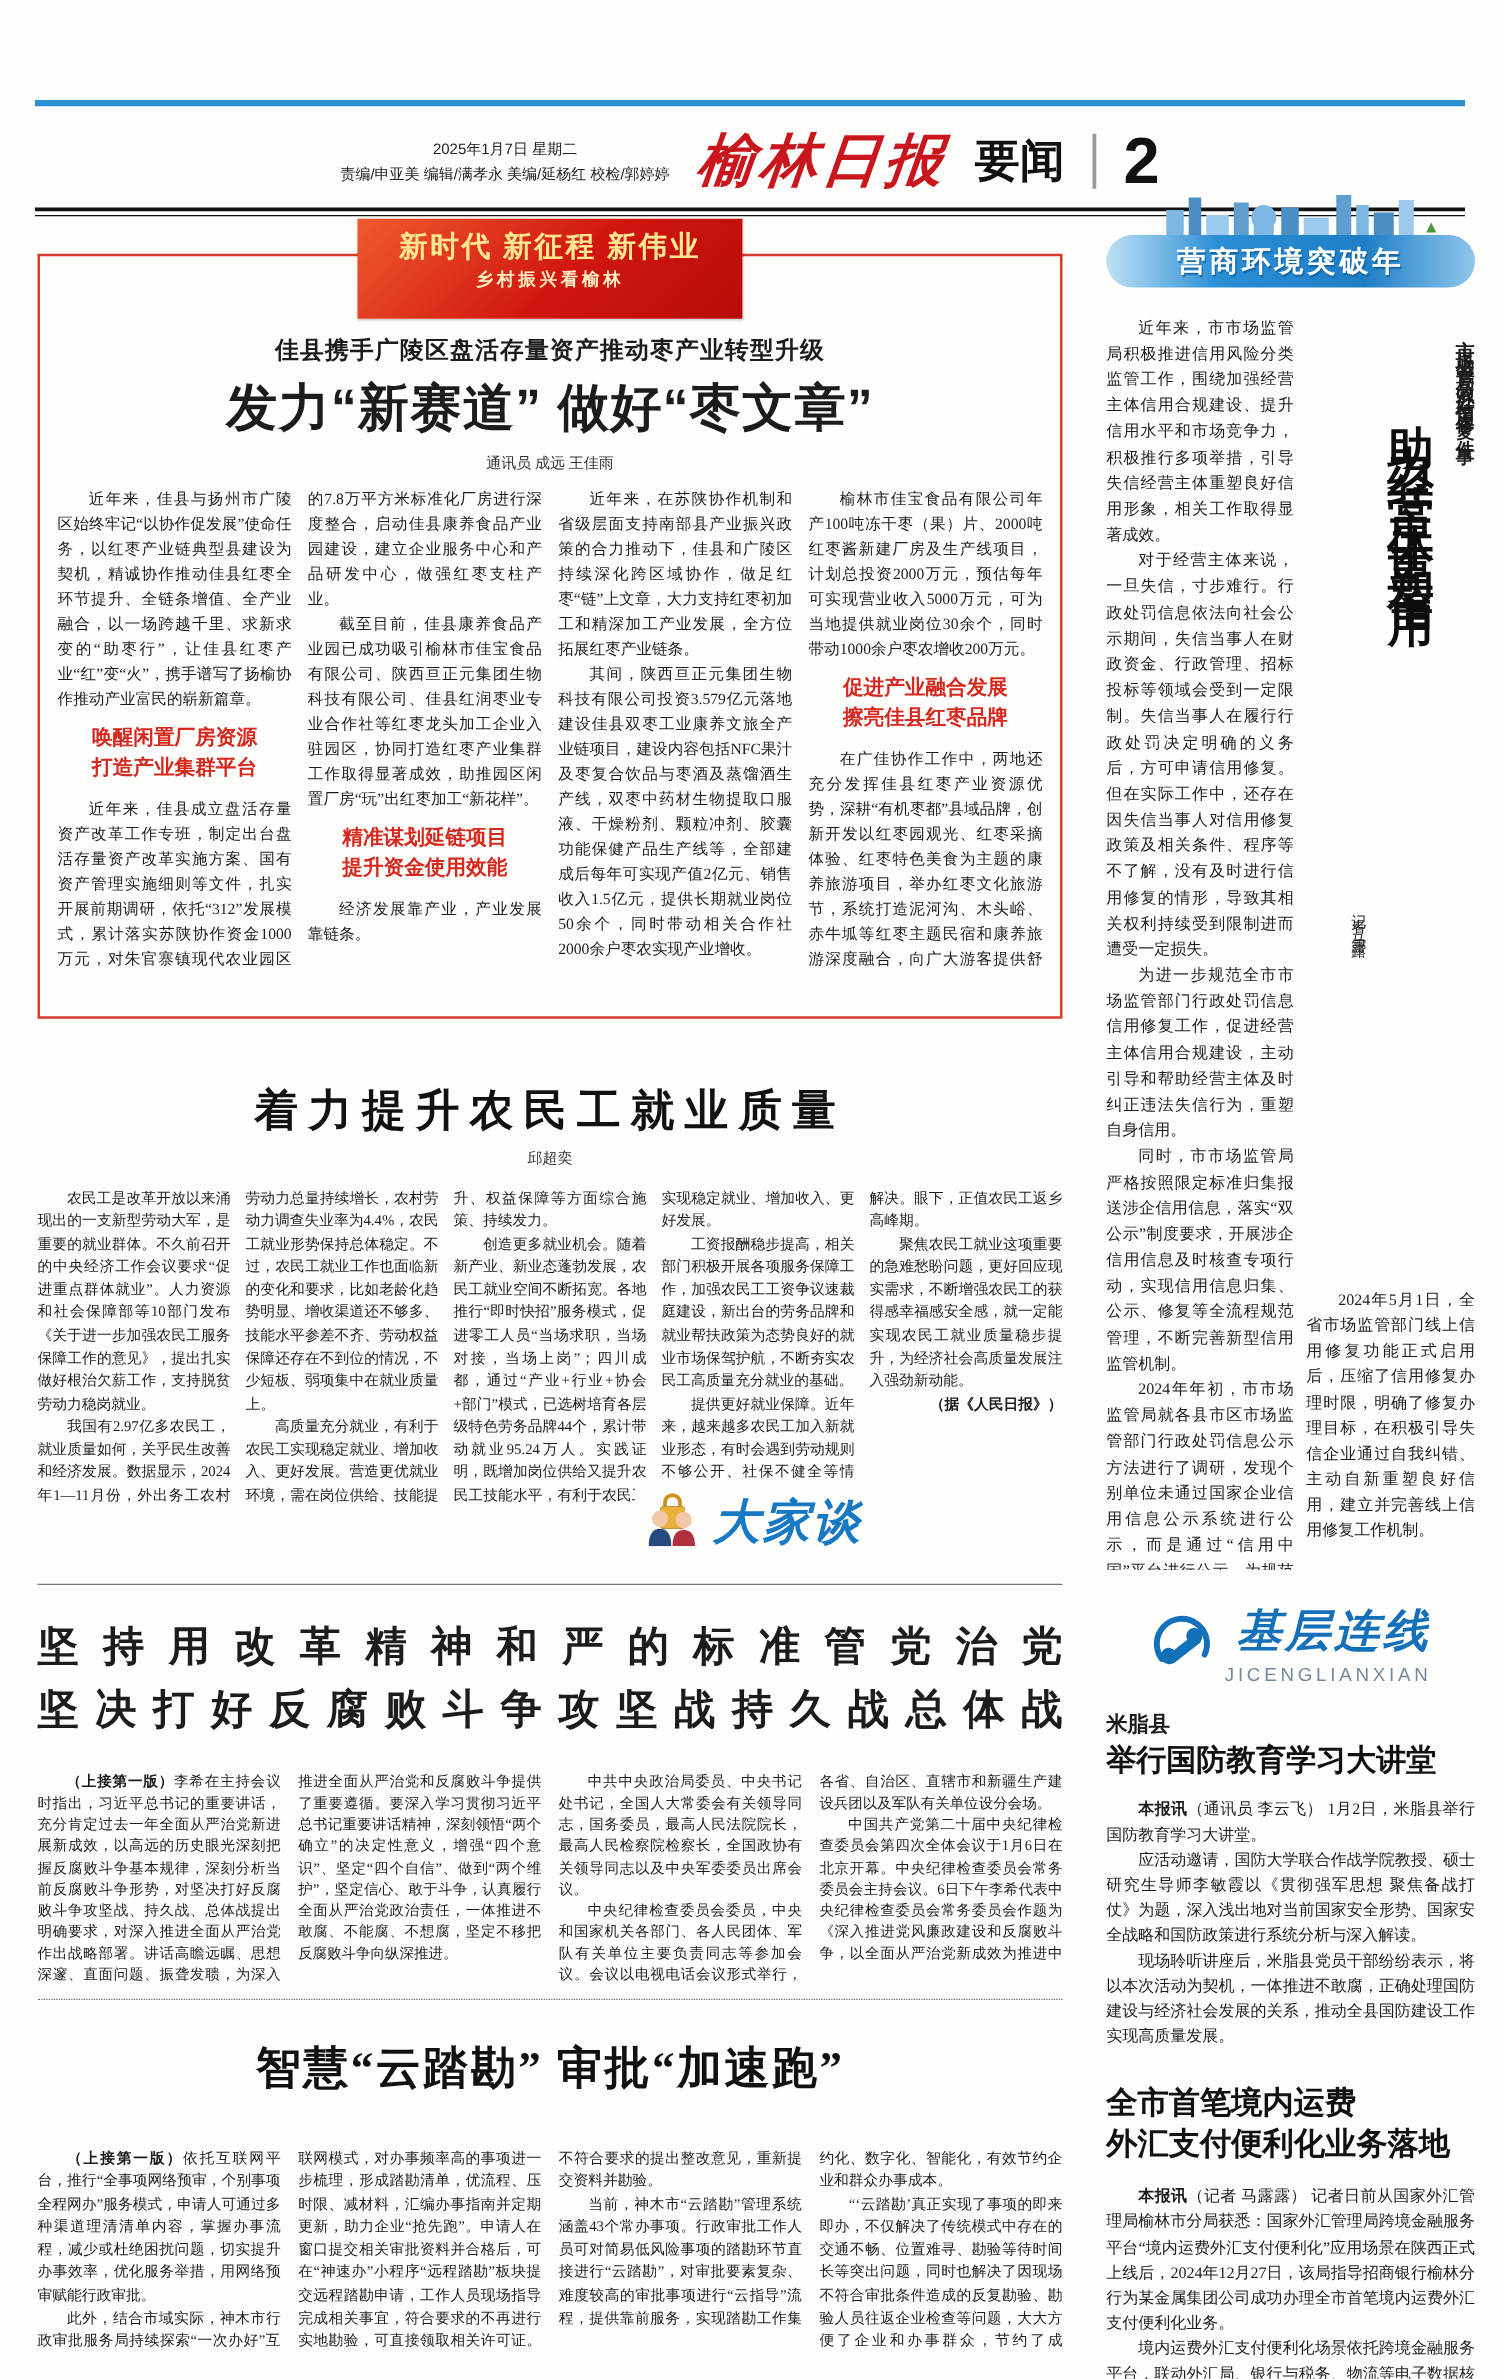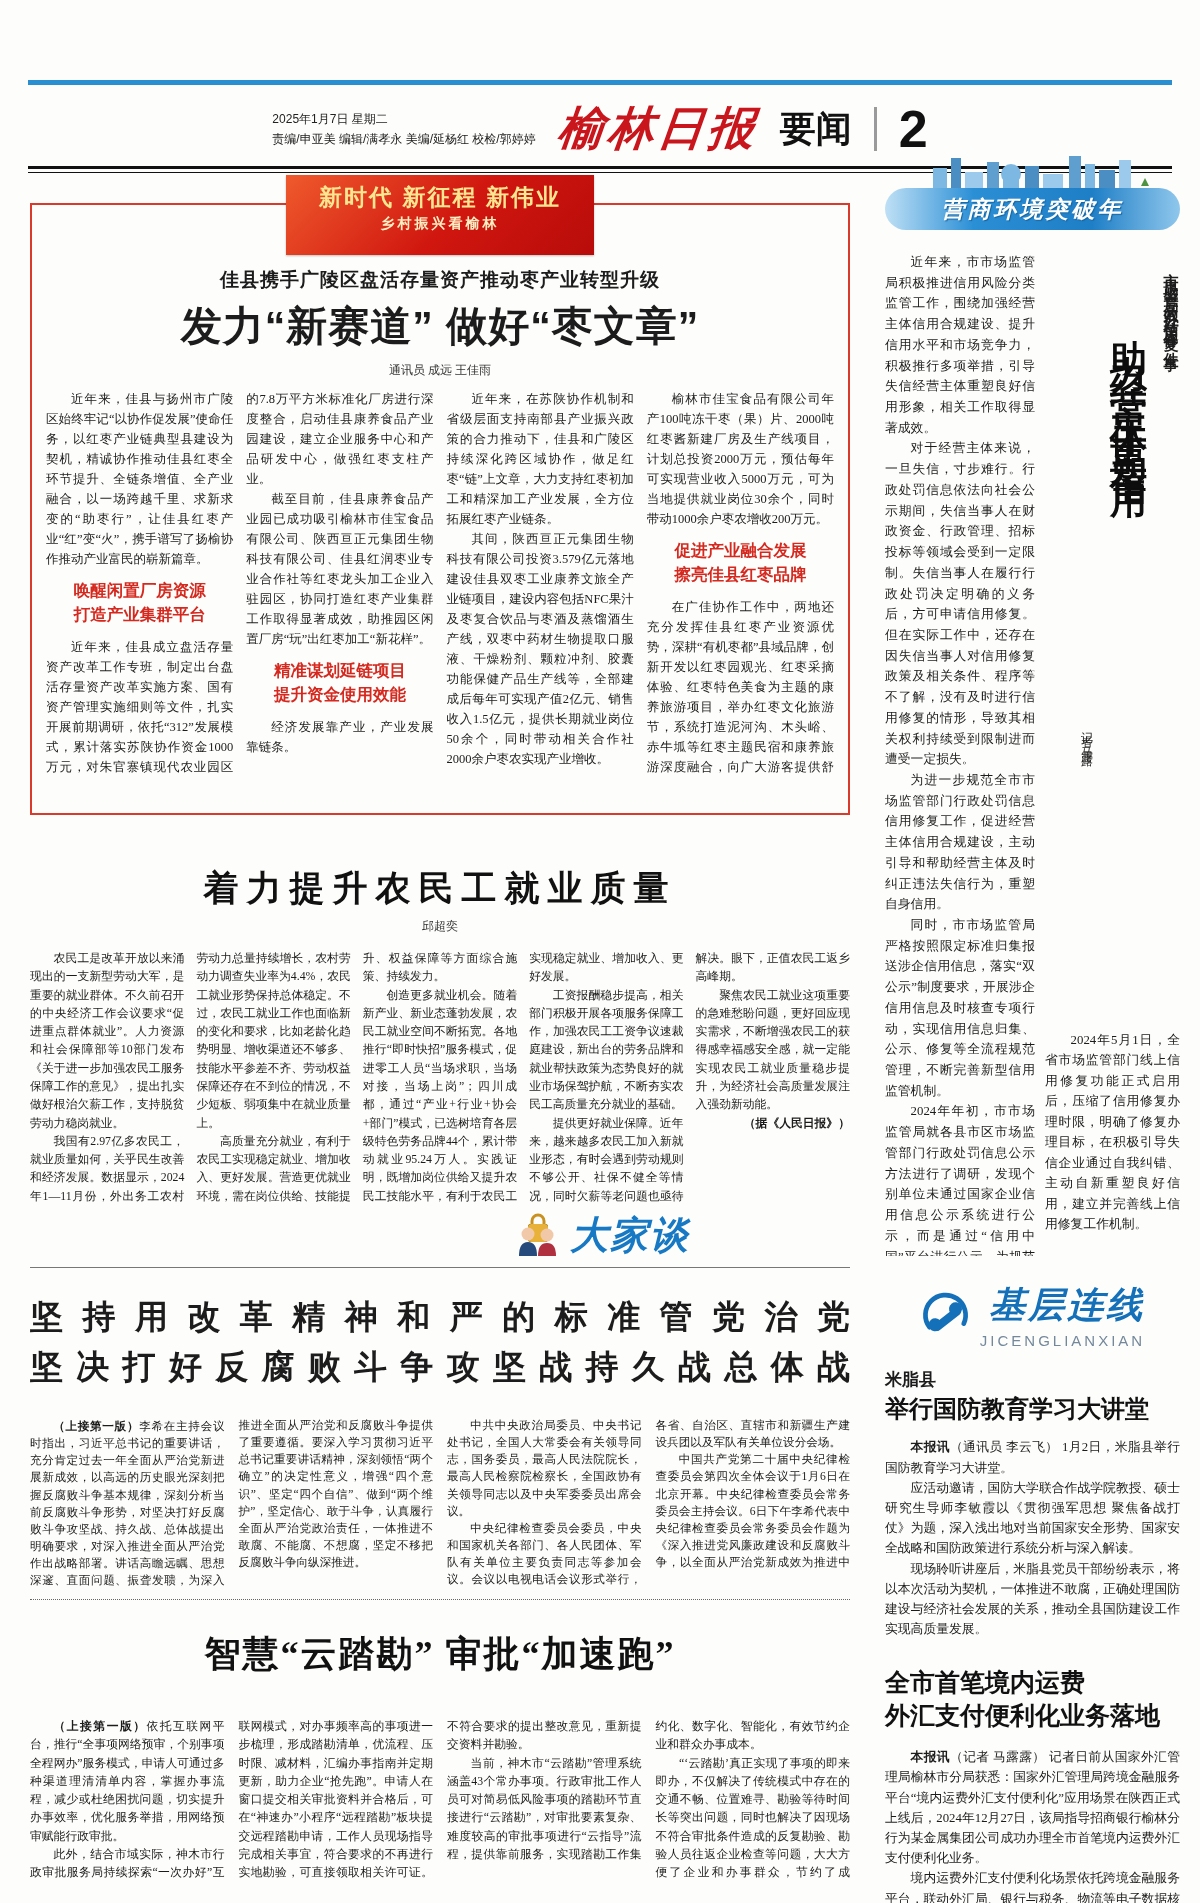--- a/index.html
+++ b/index.html
@@ -4,21 +4,21 @@
 <style>
   html,body{margin:0;padding:0;}
   body{width:1200px;height:1903px;overflow:hidden;background:#ffffff;
        font-family:"Liberation Serif", serif;color:#1c1c1c;}
   #page{position:relative;width:1200px;height:1903px;background:#fdfdfb;}
 
   
   .top-blue-rule{position:absolute;left:28px;top:80px;width:1144px;height:5px;background:#2a8fd0;}
   .header{position:absolute;left:28px;top:96px;width:1144px;height:66px;
           display:flex;align-items:center;justify-content:center;gap:22px;}
-  .hdr-dates{text-align:left;font-size:12px;line-height:1.7;color:#222;
+  .hdr-dates{text-align:center;font-size:12px;line-height:1.7;color:#222;
              font-family:"Liberation Sans", sans-serif;}
   .masthead{color:#c9161d;font-size:46px;font-weight:900;font-style:italic;
             font-family:"Liberation Serif", serif;letter-spacing:4px;transform:skewX(-6deg);}
   .section-name{font-size:36px;font-weight:900;font-family:"Liberation Sans", sans-serif;color:#111;}
   .hdr-bar{width:3px;height:44px;background:#9a9a9a;}
   .page-num{font-size:52px;font-weight:900;font-family:"Liberation Sans", sans-serif;color:#111;}
   .header-rule{position:absolute;left:28px;top:166px;width:1144px;height:3px;
                border-top:3px solid #111;border-bottom:1px solid #111;}
 
   
@@ -43,21 +43,21 @@
            font-family:"Liberation Sans", sans-serif;text-indent:0 !important;
            margin:10px 0 !important;padding:0 1.2em;break-inside:avoid;}
 
   
   .worker{margin-top:50px;height:402px;position:relative;}
   .worker-headline{text-align:center;font-size:35px;font-weight:900;letter-spacing:8px;color:#111;}
   .worker-author{text-align:center;font-size:12px;color:#333;margin-top:6px;}
   .worker-body{margin-top:14px;height:312px;overflow:hidden;column-count:5;column-gap:12px;
                font-size:11.8px;line-height:1.55;text-align:justify;}
   .attribution{text-indent:0 !important;text-align:right;font-weight:bold;}
-  .dajiatan{position:absolute;left:478px;bottom:2px;width:212px;background:#fdfdfb;
+  .dajiatan{position:absolute;left:478px;bottom:20px;width:212px;background:#fdfdfb;
             display:flex;align-items:center;gap:8px;padding:4px 6px;text-align:right;}
   .dajiatan-text{color:#1779c4;font-size:38px;font-weight:900;font-style:italic;
                  font-family:"Liberation Serif", serif;letter-spacing:2px;}
 
   .rule{border-top:1px solid #777;margin:0;}
   .dotted-rule{border-top:1px dotted #666;margin:0;}
 
   
   .disc-headline{margin-top:24px;font-size:33px;font-weight:900;line-height:1.5;
                  font-family:"Liberation Sans", sans-serif;text-align:justify;}
@@ -65,21 +65,21 @@
   .disc-body{margin-top:26px;height:182px;overflow:hidden;column-count:4;column-gap:14px;
              font-size:11.6px;line-height:1.48;text-align:justify;}
   .lead b{font-family:"Liberation Sans", sans-serif;}
 
   
   .cloud-headline{margin-top:30px;text-align:center;font-size:36px;font-weight:900;letter-spacing:2px;color:#111;}
   .cloud-body{margin-top:38px;height:176px;overflow:hidden;column-count:4;column-gap:14px;
               font-size:11.8px;line-height:1.55;text-align:justify;}
 
   
-  .biz-banner{position:relative;height:102px;font-style:italic;}
+  .biz-banner{position:relative;height:102px;}
   .biz-skyline{position:absolute;left:18px;top:0;}
   .biz-ribbon{position:absolute;left:0;top:38px;width:295px;height:42px;border-radius:21px;
               background:linear-gradient(90deg,#bfe0f5 0%,#2b8fd6 30%,#1e7ec6 70%,#8fc7ec 100%);
               display:flex;align-items:center;justify-content:center;}
   .biz-ribbon span{color:#ffffff;font-size:23px;font-weight:900;letter-spacing:3px;
                    font-family:"Liberation Sans", sans-serif;text-shadow:1px 1px 1px #1565a0;}
   .sa{height:1004px;overflow:hidden;display:flex;gap:10px;}
   .sa-left{width:150px;flex:none;font-size:12.8px;line-height:1.62;text-align:justify;}
   .sa-left p,.sa-cont p{margin:0;text-indent:2em;}
   .sa-right{flex:1;display:flex;flex-direction:column;}

